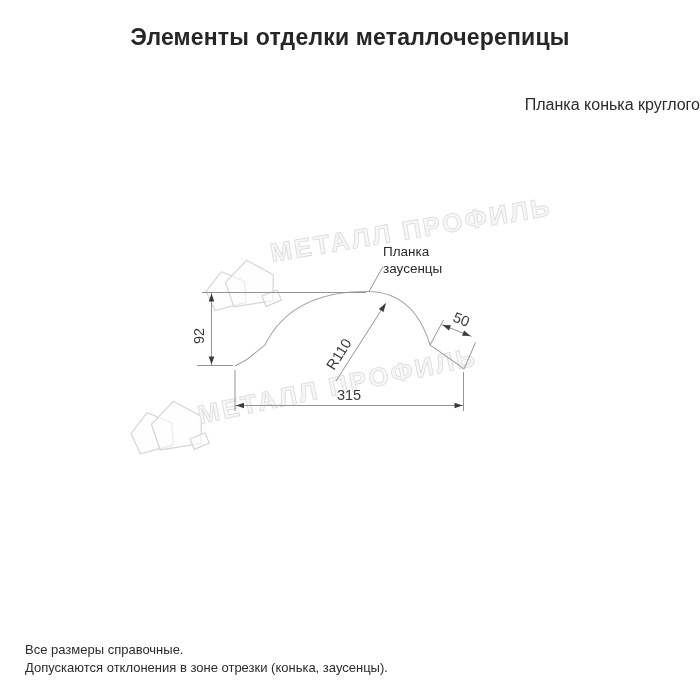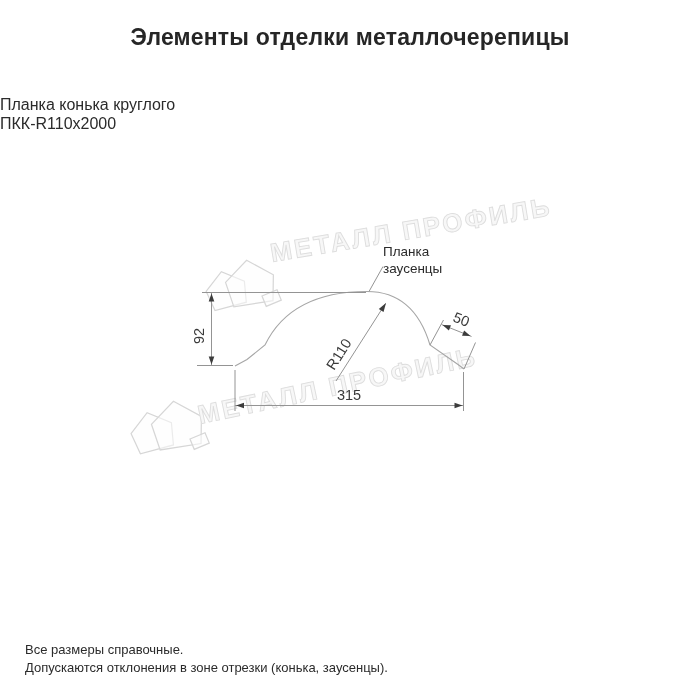--- a/index.html
+++ b/index.html
@@ -7,21 +7,21 @@
     width:700px;height:700px;position:relative;background:#ffffff;
     font-family:"Liberation Sans","DejaVu Sans",sans-serif;
     overflow:hidden;
   }
   .page-title{
     position:absolute;left:0;top:24px;width:700px;text-align:center;
     font-size:23px;font-weight:700;color:var(--title,#262626);
     letter-spacing:0.2px;
   }
   .subtitle{
-    position:absolute;left:0;top:95px;width:700px;text-align:left;
+    position:absolute;left:0;top:95px;width:700px;text-align:right;
     font-size:16px;font-weight:400;color:var(--text,#2b2b2b);line-height:19px;
   }
   .drawing-svg{position:absolute;left:0;top:0;}
   .face-label{
     position:absolute;left:383px;top:243px;
     font-size:13.5px;color:var(--text,#2b2b2b);line-height:17px;
     white-space:nowrap;
   }
   .notes{
     position:absolute;left:25px;top:641px;
@@ -38,21 +38,20 @@
   .dim-line{fill:none;stroke:#949494;stroke-width:1px;}
   .dim-arrow{fill:#3c3c3c;stroke:none;}
   .dim-text{font-size:14.5px;fill:#3a3a3a;}
 </style>
 </head>
 <body>
 
 <div class="page-title">Элементы отделки металлочерепицы</div>
 <div class="subtitle">
   <div>Планка конька круглого</div>
-  <div>ПКК-R110х2000</div>
 </div>
 
 <svg class="drawing-svg" width="700" height="700" viewBox="0 0 700 700">
 
   <g>
     <g>
       <polygon class="wm-shape" transform="translate(226,289) rotate(-15)" points="-19.8,-2.9 0,-18 19.8,-2.9 16.2,18 -16.2,18"></polygon>
       <polygon class="wm-shape" transform="translate(250,282) rotate(-9)" points="-24.2,-3.5 0,-22 24.2,-3.5 19.8,22 -19.8,22"></polygon>
       <polygon class="wm-shape" transform="translate(262,296) rotate(-12)" points="0,0 16,-3 18,8 2,11"></polygon>
     </g>

